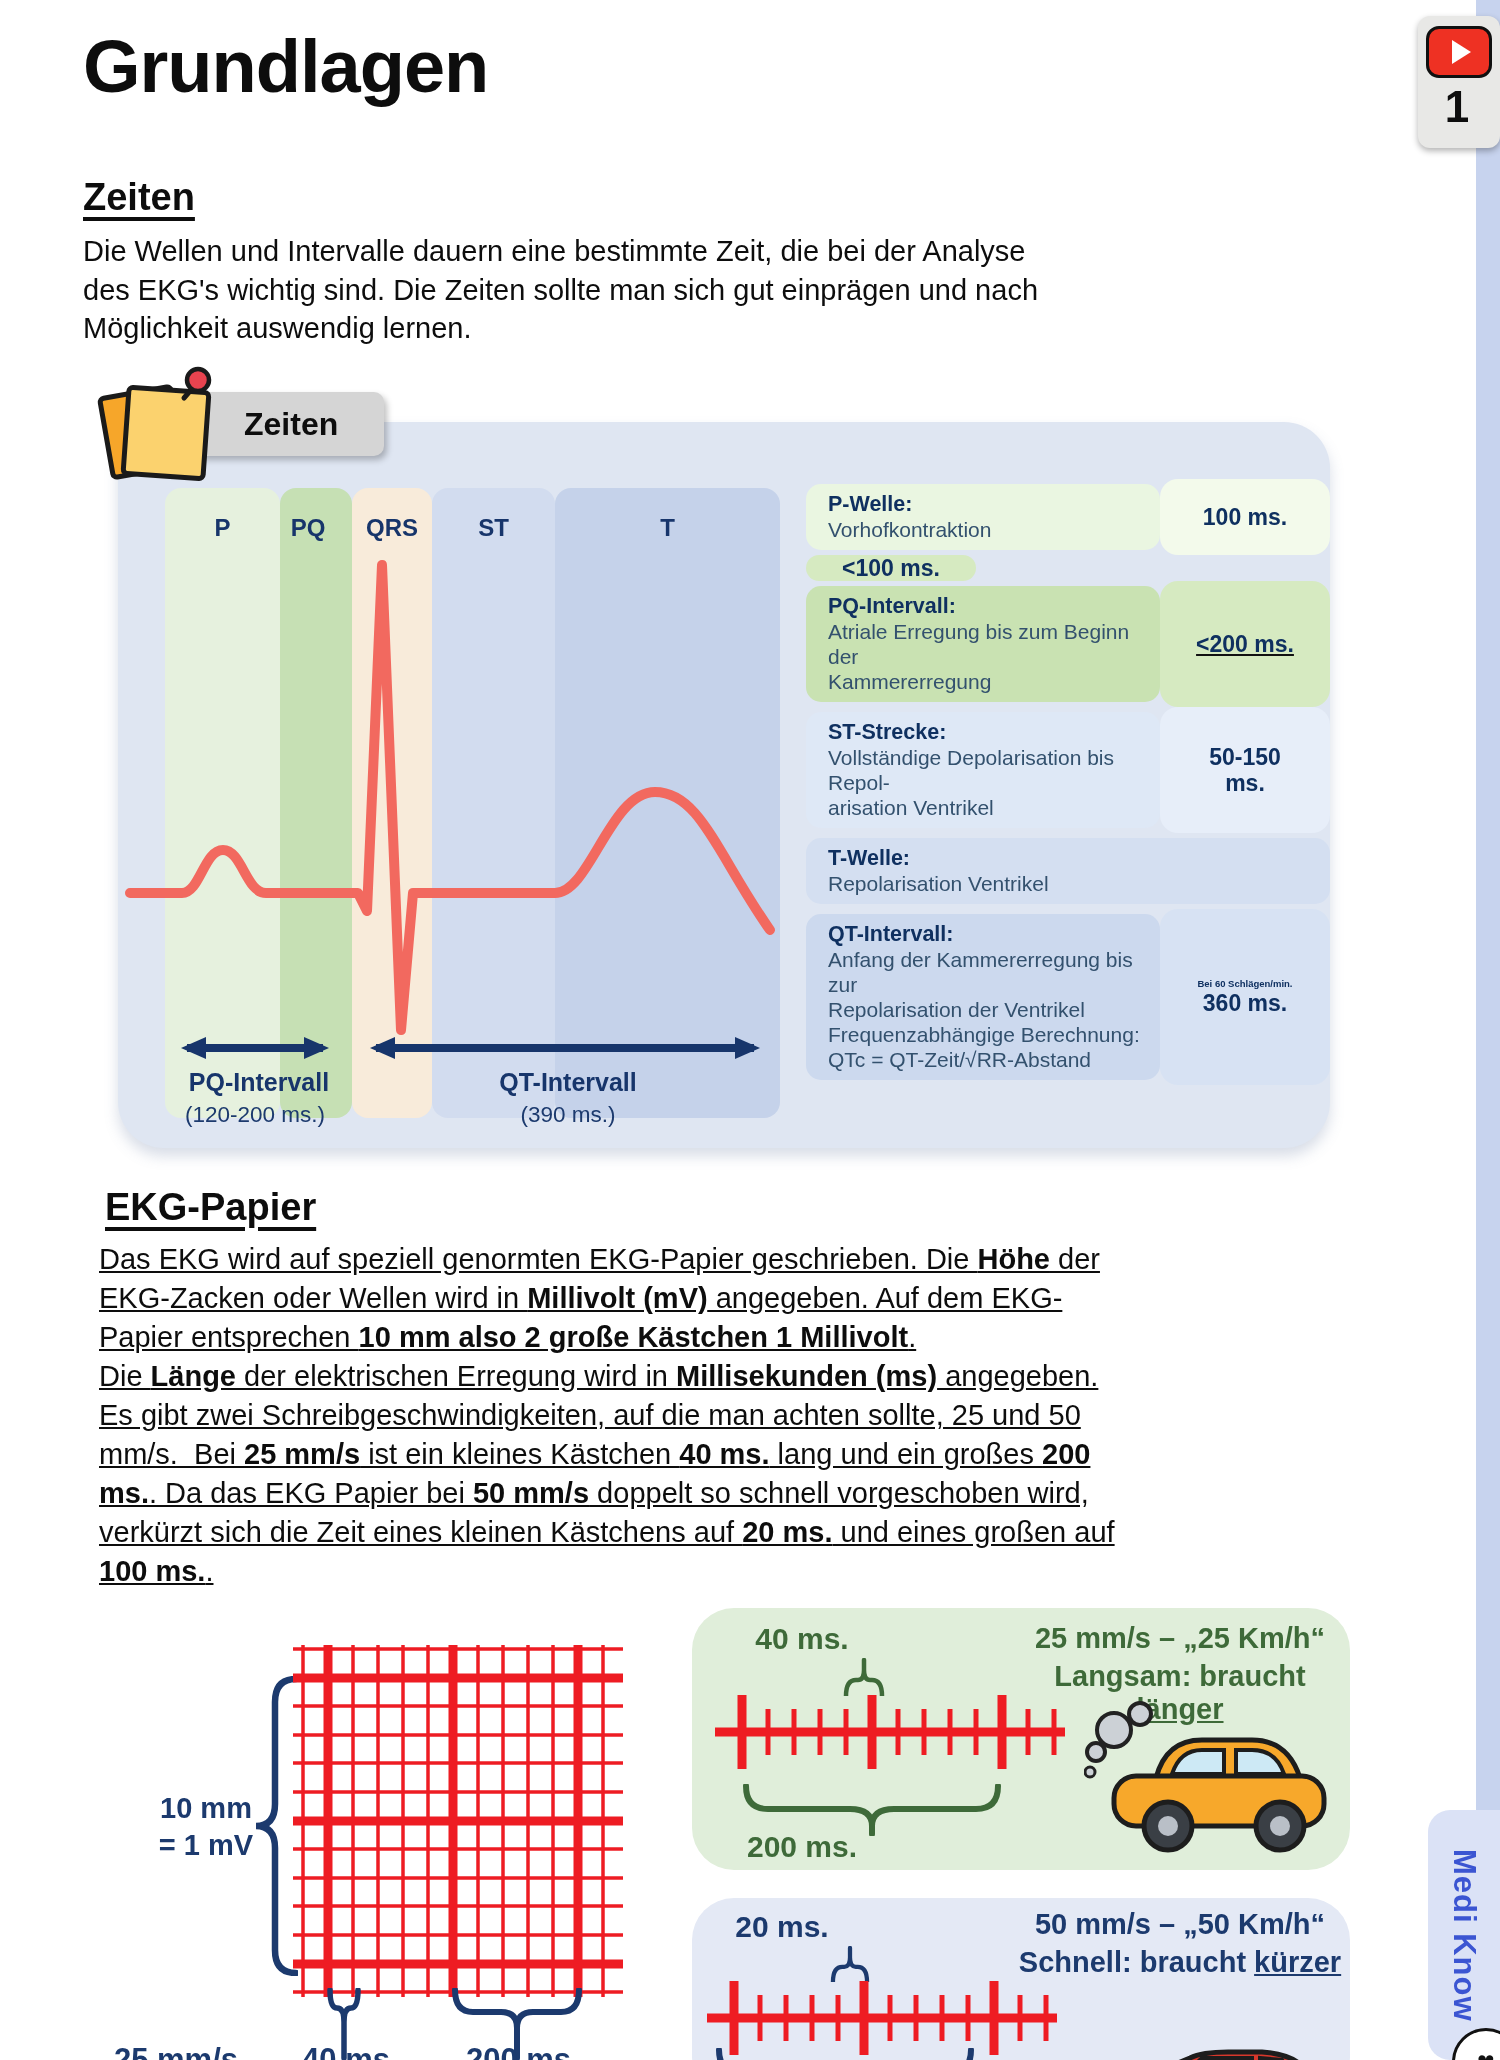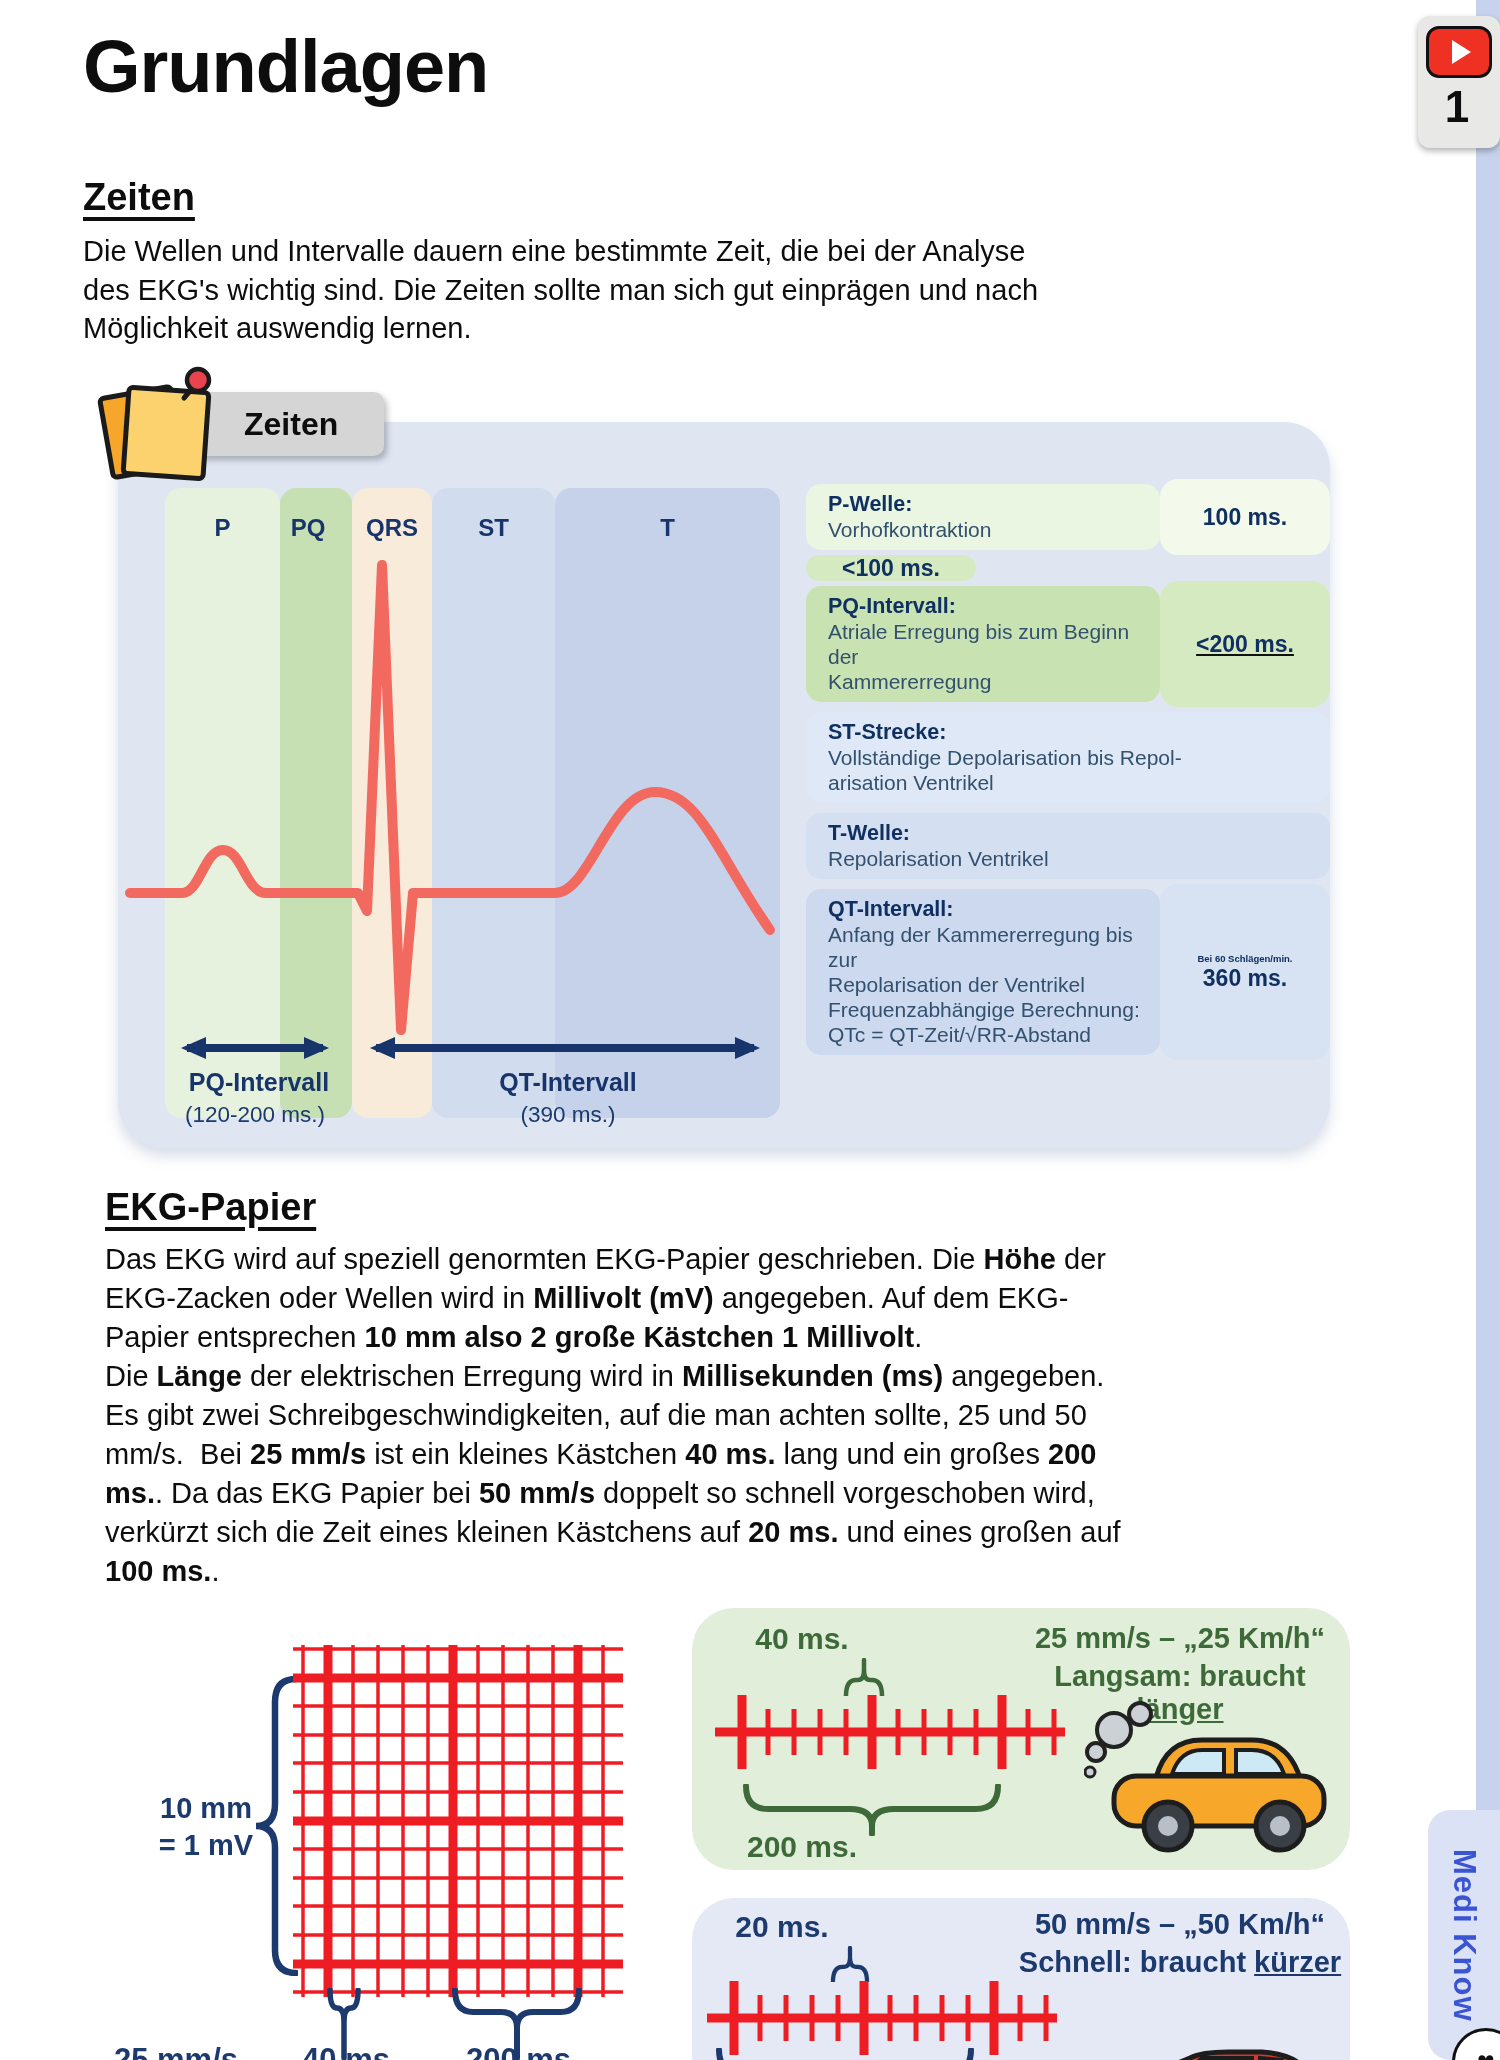--- a/index.html
+++ b/index.html
@@ -7,21 +7,21 @@
         font-family:"Liberation Sans",sans-serif;color:#111;}
   .abs{position:absolute;}
 
   
   .doc-title{left:83px;top:24px;font-size:74px;font-weight:bold;letter-spacing:-1px;color:#0d0d0d;}
   .sec-head{font-size:38px;font-weight:bold;color:#0d0d0d;
             text-decoration:underline;text-decoration-thickness:4px;text-underline-offset:7px;}
   .h-zeiten{left:83px;top:176px;}
   .h-papier{left:105px;top:1186px;}
   .intro{left:83px;top:232px;width:1340px;font-size:29px;line-height:38.5px;white-space:pre-line;color:#0d0d0d;}
-  .papier-text{left:105px;top:1240px;width:1330px;font-size:29px;line-height:39px;white-space:pre-wrap;color:#0d0d0d;}
+  .papier-text{left:99px;top:1240px;width:1330px;font-size:29px;line-height:39px;white-space:pre-wrap;color:#0d0d0d;text-decoration:underline;}
 
   
   .note-pill{left:192px;top:392px;height:64px;line-height:64px;padding:0 46px 0 52px;
              background:#d5d5d5;border-radius:10px;font-size:32px;font-weight:bold;color:#0d0d0d;
              box-shadow:3px 4px 6px rgba(0,0,0,.25);}
   .sticky-svg{left:92px;top:366px;width:124px;height:124px;z-index:3;}
 
   
   .card{left:118px;top:422px;width:1212px;height:726px;background:#dfe6f2;border-radius:46px;
         box-shadow:0 8px 14px rgba(100,120,160,.25);}
@@ -168,20 +168,24 @@
         </div>
         <div class="tpill">
           <div class="tvalue">&lt;200 ms.</div>
         </div>
       </div>
       <div class="trow r5">
         <div class="tlabel">
           <div class="ttitle">ST-Strecke:</div>
           <div class="tdesc">Vollständige Depolarisation bis Repol-
 arisation Ventrikel</div>
+        </div>
+        <div class="tpill">
+          <div class="tvalue">50-150
+ms.</div>
         </div>
       </div>
       <div class="trow r6">
         <div class="tlabel">
           <div class="ttitle">T-Welle:</div>
           <div class="tdesc">Repolarisation Ventrikel</div>
         </div>
       </div>
       <div class="trow r7">
         <div class="tlabel">

